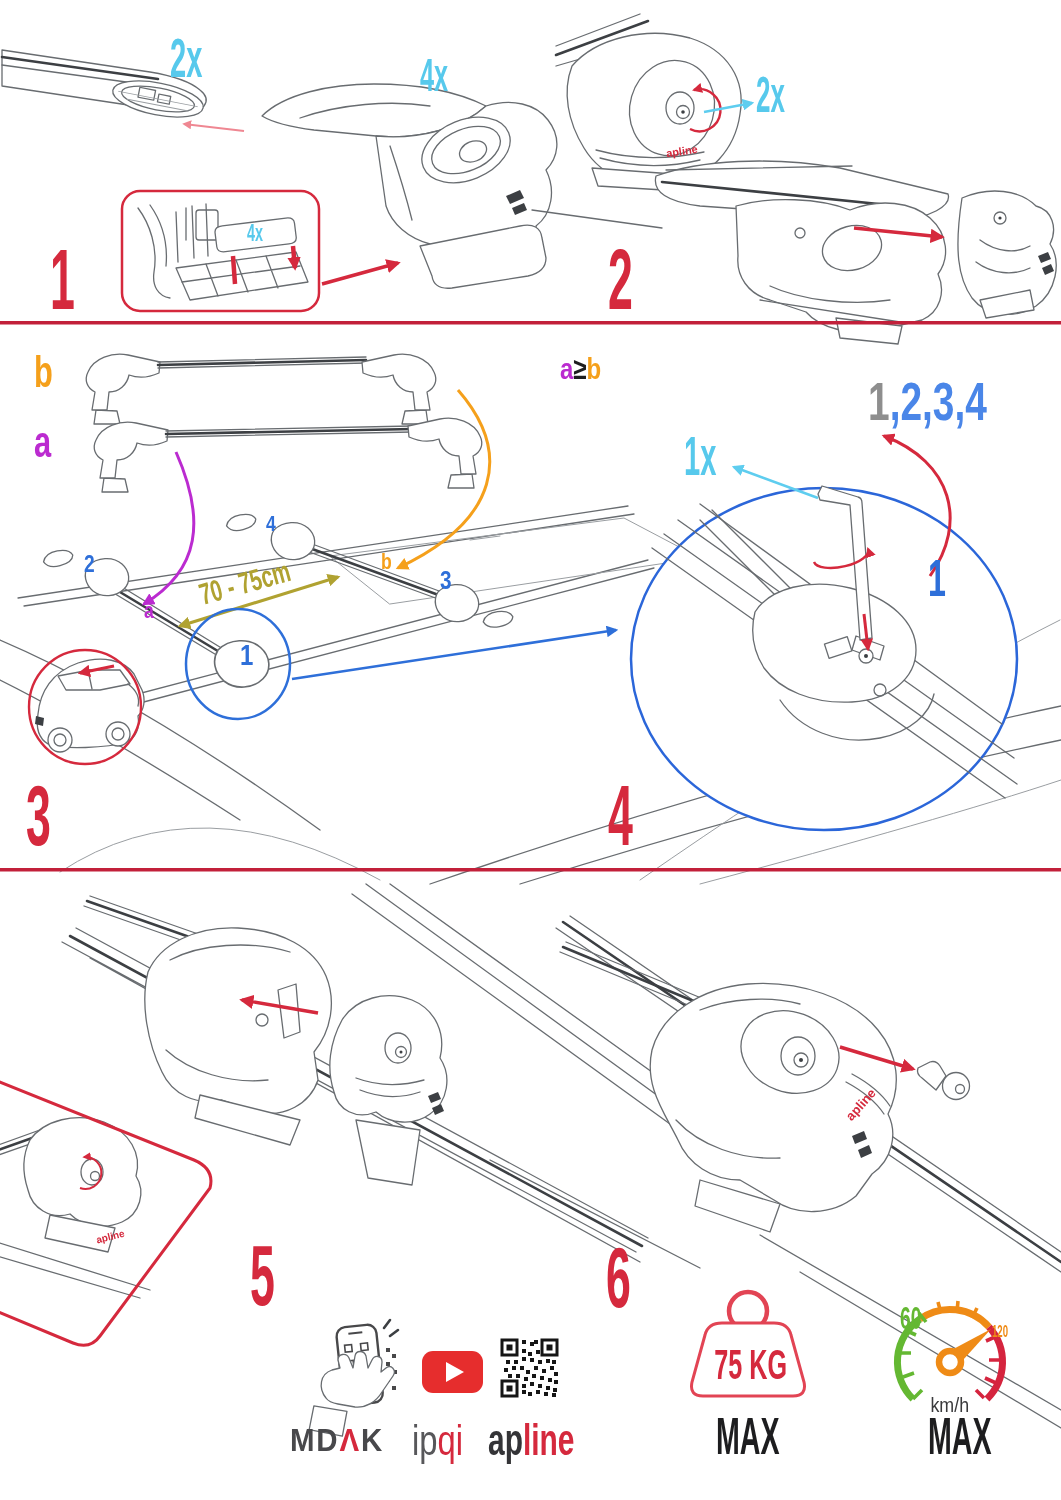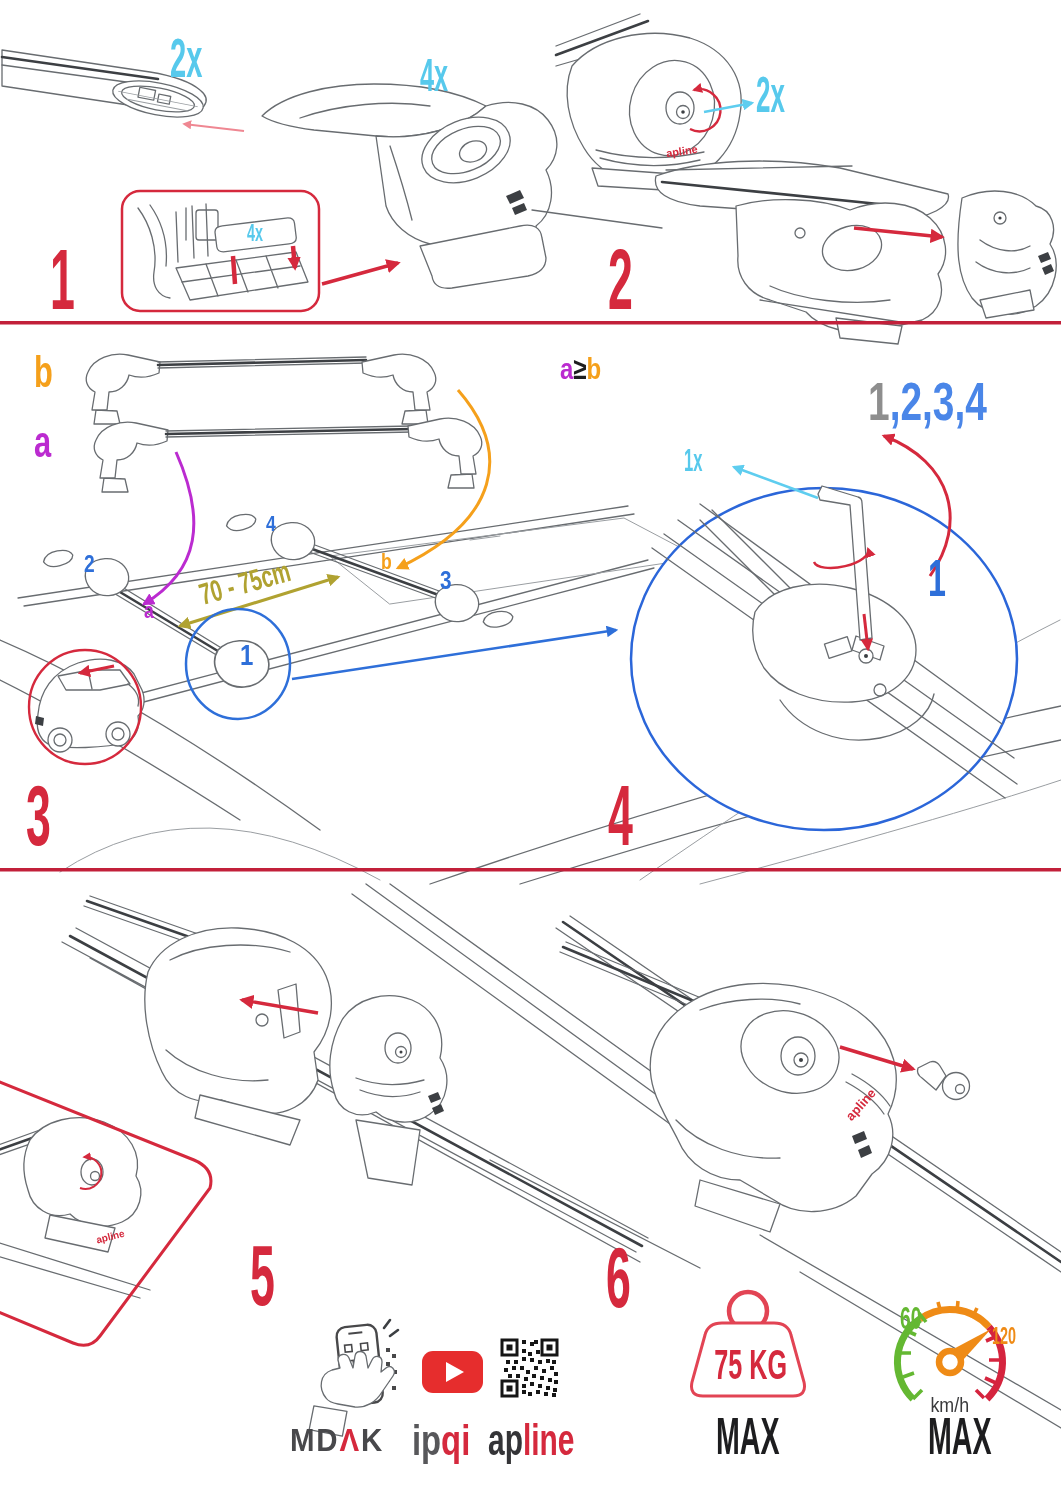--- a/index.html
+++ b/index.html
@@ -401,33 +401,33 @@
 <div class="t" style="left:266px;top:513px;font-size:22px;color:var(--blue)"><span class="s" style="transform:scaleX(.8)">4</span></div>
 <div class="t" style="left:381px;top:551px;font-size:22px;color:var(--org)"><span class="s" style="transform:scaleX(.8)">b</span></div>
 <div class="t" style="left:440px;top:567px;font-size:26px;color:var(--blue)"><span class="s" style="transform:scaleX(.8)">3</span></div>
 <div class="t" style="left:144px;top:600px;font-size:22px;color:var(--mag)"><span class="s" style="transform:scaleX(.8)">a</span></div>
 <div class="t" style="left:240px;top:640px;font-size:30px;color:var(--blue)"><span class="s" style="transform:scaleX(.8)">1</span></div>
 <div class="t" style="left:196px;top:581px;font-size:30px;color:var(--olv);transform:rotate(-15.5deg);transform-origin:0 0"><span class="s" style="transform:scaleX(.68)">70 - 75cm</span></div>
 <div class="t" style="left:26px;top:772px;font-size:86px;color:var(--red)"><span class="s" style="transform:scaleX(.52)">3</span></div>
 
 <div class="t" style="left:560px;top:354px;font-size:30px"><span class="s" style="transform:scaleX(.8)"><span style="color:var(--mag)">a</span><span style="color:#1d1d1f">≥</span><span style="color:var(--org)">b</span></span></div>
 <div class="t" style="left:868px;top:374px;font-size:54px"><span class="s" style="transform:scaleX(.72)"><span style="color:var(--seqg)">1</span><span style="color:var(--seqb)">,2,3,4</span></span></div>
-<div class="t" style="left:684px;top:444px;font-size:32px;color:var(--cyan)"><span class="s" style="transform:scaleX(.52)">1x</span></div>
+<div class="t" style="left:684px;top:428px;font-size:56px;color:var(--cyan)"><span class="s" style="transform:scaleX(.52)">1x</span></div>
 <div class="t" style="left:928px;top:552px;font-size:52px;color:var(--blue)"><span class="s" style="transform:scaleX(.62)">1</span></div>
 <div class="t" style="left:608px;top:772px;font-size:86px;color:var(--red)"><span class="s" style="transform:scaleX(.52)">4</span></div>
 
 <div class="t" style="left:96px;top:1232px;font-size:10px;color:var(--red);transform:rotate(-14deg)"><span class="s">apline</span></div>
 <div class="t" style="left:250px;top:1232px;font-size:86px;color:var(--red)"><span class="s" style="transform:scaleX(.52)">5</span></div>
 <div class="t" style="left:842px;top:1098px;font-size:13px;color:var(--red);transform:rotate(-48deg)"><span class="s">apline</span></div>
 <div class="t" style="left:606px;top:1234px;font-size:86px;color:var(--red)"><span class="s" style="transform:scaleX(.52)">6</span></div>
 
 <div class="t" style="left:290px;top:1424px;font-size:32px;letter-spacing:2px"><span class="s" style="transform:scaleX(.92)"><span style="color:#48484b">MD</span><span style="color:var(--red)">Λ</span><span style="color:#48484b">K</span></span></div>
-<div class="t" style="left:412px;top:1420px;font-size:42px;font-weight:700"><span class="s" style="transform:scaleX(.78)"><span style="color:#57575a">ip</span><span style="color:var(--red)">qi</span></span></div>
+<div class="t" style="left:412px;top:1420px;font-size:42px;font-weight:400"><span class="s" style="transform:scaleX(.78)"><span style="color:#57575a">ip</span><span style="color:var(--red)">qi</span></span></div>
 <div class="t" style="left:488px;top:1418px;font-size:44px"><span class="s" style="transform:scaleX(.68)"><span style="color:#343437">ap</span><span style="color:var(--red)">line</span></span></div>
 
 <div class="t tc" style="left:690px;top:1344px;width:116px;font-size:42px;color:var(--red)"><span class="s" style="transform:scaleX(.6)">75 KG</span></div>
 <div class="t tc" style="left:690px;top:1410px;width:116px;font-size:52px;color:#1d1d1f"><span class="s" style="transform:scaleX(.55)">MAX</span></div>
 <div class="t" style="left:900px;top:1302px;font-size:32px;color:var(--grn)"><span class="s" style="transform:scaleX(.6)">60</span></div>
-<div class="t" style="left:992px;top:1324px;font-size:24px;color:var(--sporg)"><span class="s" style="transform:scaleX(.6)">120</span></div>
+<div class="t" style="left:992px;top:1324px;font-size:16px;color:var(--sporg)"><span class="s" style="transform:scaleX(.6)">120</span></div>
 <div class="t tc" style="left:902px;top:1394px;width:96px;font-size:21px;color:#3a3a3c;font-weight:400"><span class="s" style="transform:scaleX(.85)">km/h</span></div>
 <div class="t tc" style="left:902px;top:1410px;width:96px;font-size:52px;color:#1d1d1f"><span class="s" style="transform:scaleX(.55)">MAX</span></div>
 
 </div>
 
 </body></html>

